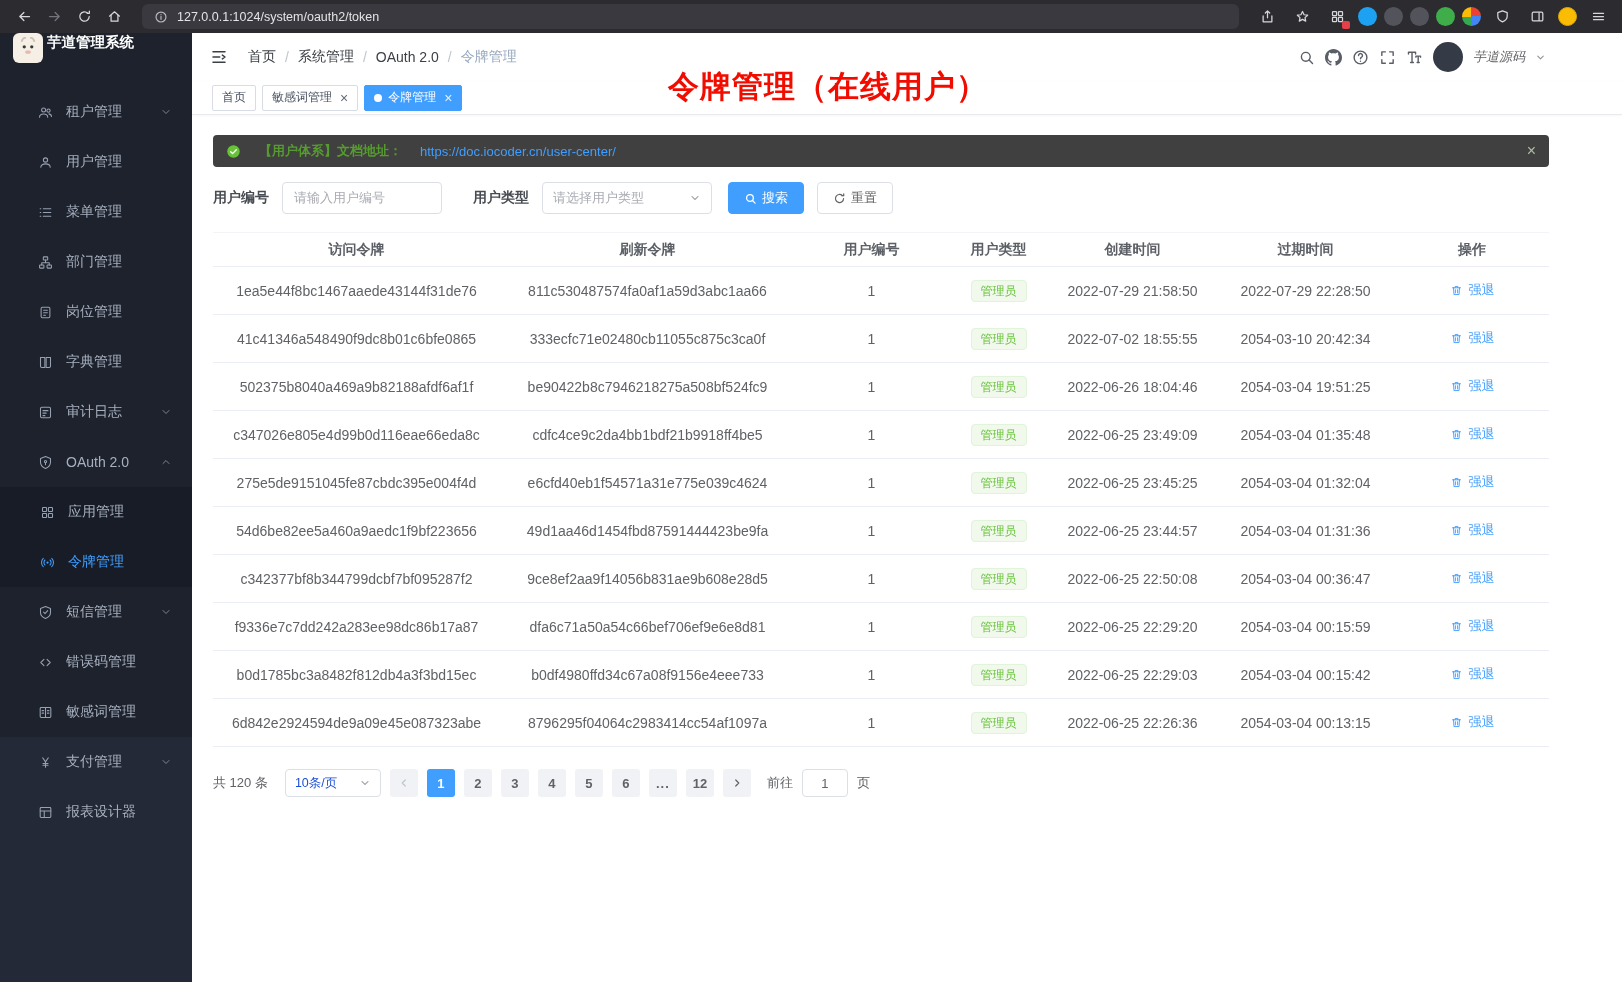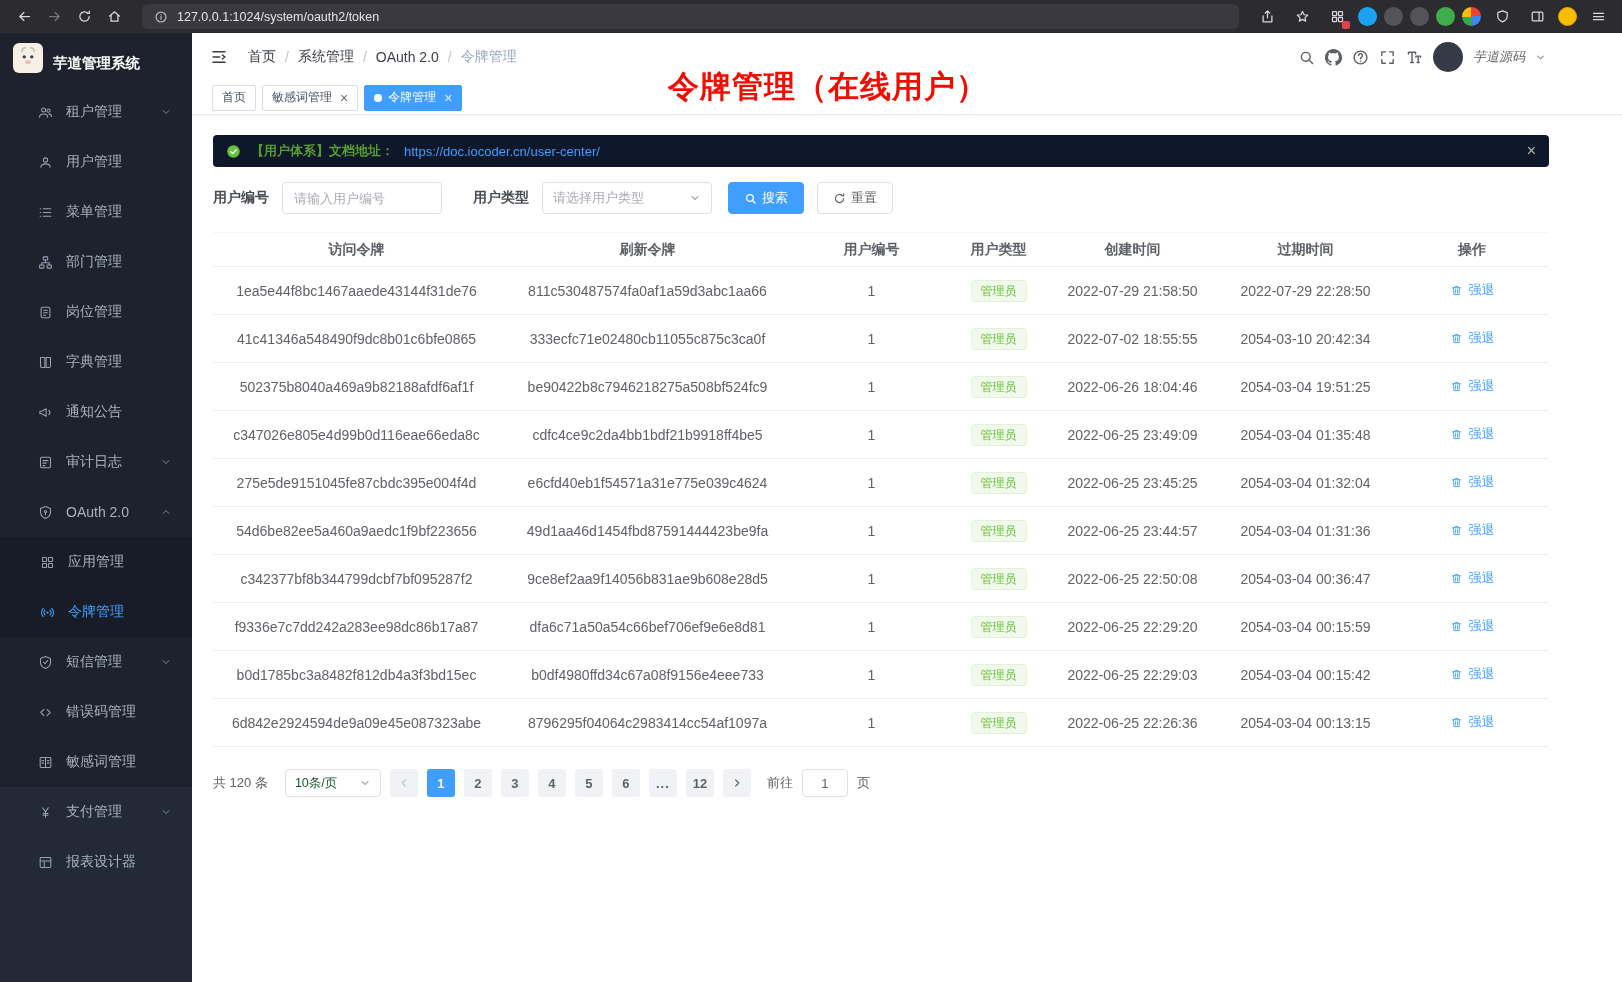--- a/index.html
+++ b/index.html
@@ -23,21 +23,21 @@
 .dot.dark{background:#53535c;}
 .dot.green{background:#3fae4a;}
 .dot.rainbow{background:conic-gradient(#ea4335 0 25%,#4285f4 0 50%,#34a853 0 75%,#fbbc05 0);}
 .dot.avatar-yellow{background:#fbbc04;border:1px solid #e0a800;}
 .ext-badge{position:relative;}
 .ext-badge::after{content:"";position:absolute;right:1px;bottom:1px;width:8px;height:8px;background:#e4404a;border-radius:2px;}
 
 
 .app{display:flex;height:949px;}
 .sidebar{width:192px;flex-shrink:0;background:#1d222d;display:flex;flex-direction:column;color:#a8b0bf;}
-.logo{height:48px;display:flex;align-items:flex-end;gap:10px;padding:8px 13px;flex-shrink:0;}
+.logo{height:48px;display:flex;align-items:flex-start;gap:4px;padding:0 13px;flex-shrink:0;}
 .logo-img{width:30px;height:30px;flex-shrink:0;}
 .logo-img svg{width:30px;height:30px;}
 .logo-title{color:#fff;font-size:14.5px;font-weight:700;white-space:nowrap;}
 .menu{padding-top:6px;}
 .menu-item{height:50px;display:flex;align-items:center;gap:13px;padding:0 20px 0 38px;font-size:14px;color:#a8b0bf;cursor:pointer;white-space:nowrap;}
 .mi-icon{display:flex;color:#98a1b1;flex-shrink:0;}
 .mi-icon svg{width:15px;height:15px;}
 .menu-item.sub{padding-left:40px;background:#171c26;}
 .menu-item.active{color:#409eff;}
 .menu-item.active .mi-icon{color:#409eff;}
@@ -67,51 +67,51 @@
 
 .tagsbar{height:34px;display:flex;align-items:center;gap:6px;padding:0 20px;border-bottom:1px solid #e8eaee;box-shadow:0 1px 3px rgba(0,0,0,.04);flex-shrink:0;}
 .tag-chip{height:26px;display:inline-flex;align-items:center;gap:6px;padding:0 9px;border:1px solid #d8dce5;background:#fff;color:#495060;font-size:12px;cursor:pointer;border-radius:2px;white-space:nowrap;}
 .tag-chip.active{background:#409eff;border-color:#409eff;color:#fff;}
 .tag-dot{width:8px;height:8px;border-radius:50%;background:#fff;}
 .tag-close{font-size:14px;line-height:1;margin-left:2px;opacity:.85;}
 
 
 .content{flex:1;padding:20px 0 0 21px;}
 .content-inner{width:1336px;}
-.alert{height:32px;background:#0f172a;border-radius:4px;display:flex;align-items:center;gap:10px;padding:0 13px;}
+.alert{height:32px;background:#404040;border-radius:4px;display:flex;align-items:center;gap:18px;padding:0 13px;}
 .alert-icon{display:flex;}
 .alert-icon svg{width:15px;height:15px;}
 .alert-text{font-size:13px;color:#569b2f;font-weight:700;}
 .alert-link{font-size:13px;color:#409eff;text-decoration:none;cursor:pointer;}
 .alert-close{margin-left:auto;color:#aebfa6;font-size:16px;cursor:pointer;line-height:1;}
 
 .filter{margin-top:15px;display:flex;align-items:center;gap:13px;}
 .f-label{font-size:14px;font-weight:700;color:#484c52;}
 .f-label.second{margin-left:18px;}
-.f-input{width:160px;height:32px;border:1px solid #dcdfe6;border-radius:4px;padding:0 11px;font-size:13px;color:#303133;outline:none;font-family:Liberation Sans, sans-serif;background:#fff;}
+.f-input{width:160px;height:32px;border:1px solid #dcdfe6;border-radius:4px;padding:0 11px;font-size:13px;color:#303133;outline:none;font-family:Liberation Mono, monospace;background:#fff;}
 .f-input::placeholder{color:#a8abb2;}
 .f-select{width:170px;height:32px;border:1px solid #dcdfe6;border-radius:4px;padding:0 10px;display:flex;align-items:center;justify-content:space-between;cursor:pointer;background:#fff;}
 .f-select .ph{font-size:13px;color:#a8abb2;}
 .sel-caret{color:#a8abb2;display:flex;}
 .sel-caret svg{width:12px;height:12px;}
 .btn{height:32px;border-radius:4px;border:1px solid #dcdfe6;background:#fff;color:#606266;font-size:13px;display:inline-flex;align-items:center;gap:5px;padding:0 15px;cursor:pointer;font-family:inherit;}
 .btn svg{width:13px;height:13px;}
 .btn.primary{background:#409eff;border-color:#409eff;color:#fff;margin-left:3px;}
 
 .data-table{margin-top:18px;width:1336px;border-collapse:collapse;font-size:14px;color:#606266;table-layout:fixed;}
 .data-table th{height:34px;font-weight:700;color:#5c6066;border-bottom:1px solid #ebeef5;border-top:1px solid #f2f4f7;text-align:center;font-size:14px;}
 .data-table td{height:48px;border-bottom:1px solid #ebeef5;text-align:center;overflow:hidden;white-space:nowrap;}
 .tag-success{display:inline-block;height:22px;line-height:20px;padding:0 9px;background:#f0f9eb;border:1px solid #e1f3d8;color:#67c23a;border-radius:4px;font-size:12px;}
 .action-link{color:#409eff;display:inline-flex;align-items:center;gap:6px;font-size:13px;cursor:pointer;text-decoration:none;}
 .act-icon{display:flex;}
 .act-icon svg{width:13px;height:13px;}
 
 .pager{margin-top:22px;width:1336px;display:flex;align-items:center;justify-content:flex-start;gap:9px;font-size:13px;color:#606266;}
 .pg-total{margin-right:8px;}
-.pg-size{width:96px;height:28px;border:1px solid #dcdfe6;border-radius:4px;display:flex;align-items:center;justify-content:space-between;padding:2px 9px;background:#fff;cursor:pointer;font-size:12.5px;color:#14532d;}
+.pg-size{width:96px;height:28px;border:1px solid #dcdfe6;border-radius:4px;display:flex;align-items:center;justify-content:space-between;padding:2px 9px;background:#fff;cursor:pointer;font-size:12.5px;color:#1d4ed8;}
 .pg-btn{min-width:28px;height:28px;border-radius:3px;background:#f0f2f5;display:inline-flex;align-items:center;justify-content:center;cursor:pointer;color:#606266;}
 .pg-btn svg{width:12px;height:12px;}
 .pg-btn.disabled{color:#c0c4cc;cursor:default;}
 .pg-pages{display:flex;gap:9px;}
 .pg-num{min-width:28px;height:28px;border-radius:3px;background:#f0f2f5;display:inline-flex;align-items:center;justify-content:center;font-size:13px;cursor:pointer;padding:0 5px;font-weight:700;color:#606266;}
 .pg-num.active{background:#409eff;color:#fff;}
 .pg-num.more{letter-spacing:1px;}
 .pg-goto-label{margin-left:7px;}
 .pg-goto{width:46px;height:28px;border:1px solid #dcdfe6;border-radius:4px;text-align:center;font-size:13px;color:#606266;outline:none;font-family:inherit;}
 
@@ -271,29 +271,20 @@
           <span class="mi-label">岗位管理</span>
         </div>
         <div class="menu-item">
           <span class="mi-icon">
             <svg viewBox="0 0 24 24" fill="none" stroke="currentColor" stroke-width="1.7" stroke-linecap="round" stroke-linejoin="round">
               <path d="M4 4h7v16H6a2 2 0 0 1-2-2z"></path>
               <path d="M20 4h-7v16h5a2 2 0 0 0 2-2z"></path>
             </svg>
           </span>
           <span class="mi-label">字典管理</span>
-        </div>
-        <div class="menu-item">
-          <span class="mi-icon">
-            <svg viewBox="0 0 24 24" fill="none" stroke="currentColor" stroke-width="1.7" stroke-linecap="round" stroke-linejoin="round">
-              <path d="M3 10v4h3l7 4V6l-7 4z"></path>
-              <path d="M17.5 8.5a5 5 0 0 1 0 7"></path>
-            </svg>
-          </span>
-          <span class="mi-label">通知公告</span>
         </div>
         <div class="menu-item">
           <span class="mi-icon">
             <svg viewBox="0 0 24 24" fill="none" stroke="currentColor" stroke-width="1.7" stroke-linecap="round" stroke-linejoin="round">
               <rect x="4" y="3.5" width="16" height="17" rx="2"></rect>
               <path d="M8 9h8M8 13h5M8 17h3"></path>
             </svg>
           </span>
           <span class="mi-label">审计日志</span>
           <span class="mi-caret">

